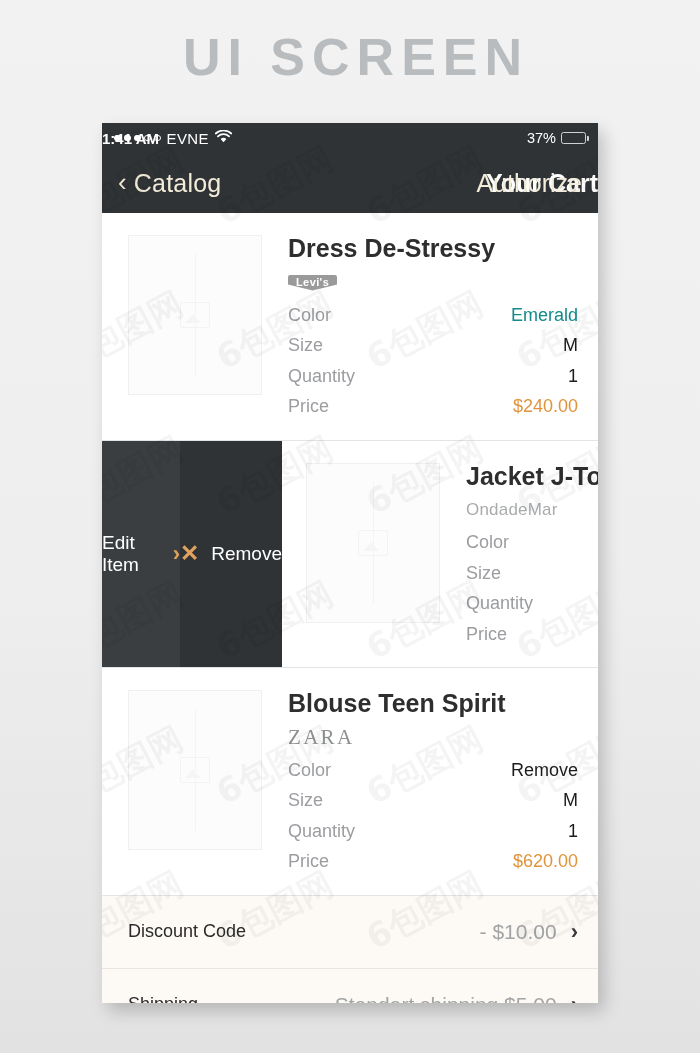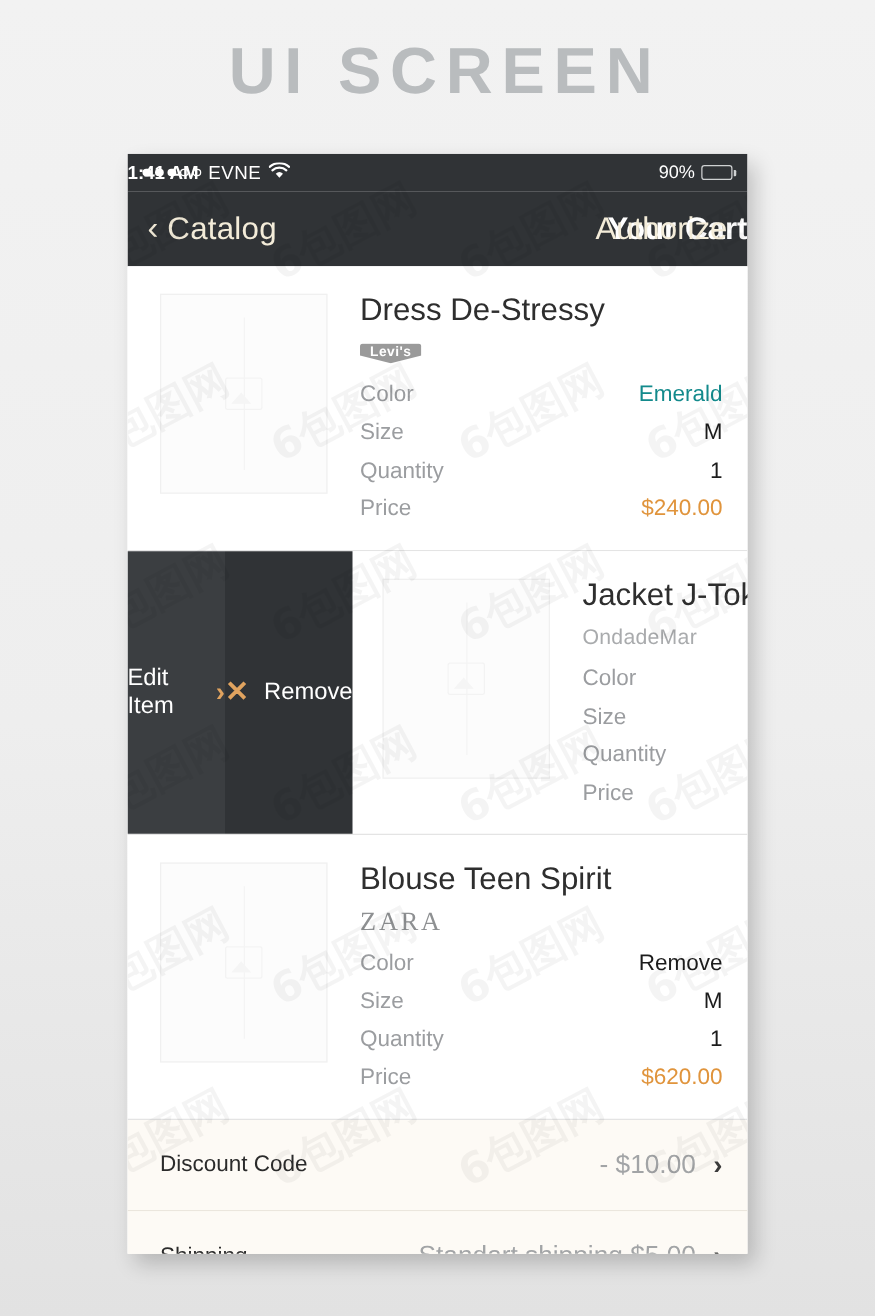--- a/index.html
+++ b/index.html
@@ -115,21 +115,21 @@
   }
   .thumb .ph-icon::after {
     content:""; position:absolute; left:4px; bottom:4px;
     width:0; height:0;
     border-left:8px solid transparent; border-right:8px solid transparent;
     border-bottom:9px solid #f5f5f5;
   }
 
   .details { flex:1; padding-left:26px; min-width:0; }
   .item-name {
-    font-size:25px; color:#2e2e2e; font-weight:400; line-height:1.1;
+    font-size:25px; color:#2e2e2e; font-weight:700; line-height:1.1;
     white-space:nowrap;
   }
 
   
   .brand-row { margin-top:9px; height:22px; display:flex; align-items:center; }
   .levis-badge {
     display:inline-flex; align-items:center; justify-content:center;
     background:#9a9a9a; color:#ffffff;
     font-size:11px; font-weight:700; letter-spacing:.4px;
     padding:2px 8px 3px;
@@ -214,21 +214,21 @@
         <span class="wifi">
           <svg width="17" height="13" viewBox="0 0 17 13">
             <path d="M8.5 12.2 5.6 8.9a4.4 4.4 0 0 1 5.8 0z" fill="#fff"></path>
             <path d="M2.9 6.3a8.2 8.2 0 0 1 11.2 0" stroke="#fff" stroke-width="1.7" fill="none" stroke-linecap="round"></path>
             <path d="M0.7 3.5a11.6 11.6 0 0 1 15.6 0" stroke="#fff" stroke-width="1.7" fill="none" stroke-linecap="round"></path>
           </svg>
         </span>
       </div>
       <div class="sb-center">1:41 AM</div>
       <div class="sb-right">
-        <span>90%</span>
+        <span>37%</span>
         <span class="battery">
           <span class="battery-fill" style="width:70%"></span>
         </span>
       </div>
     </div>
 
     <div class="navbar">
       <div class="nav-back">
         <span class="nav-chev">‹</span>
         <span>Catalog</span>

